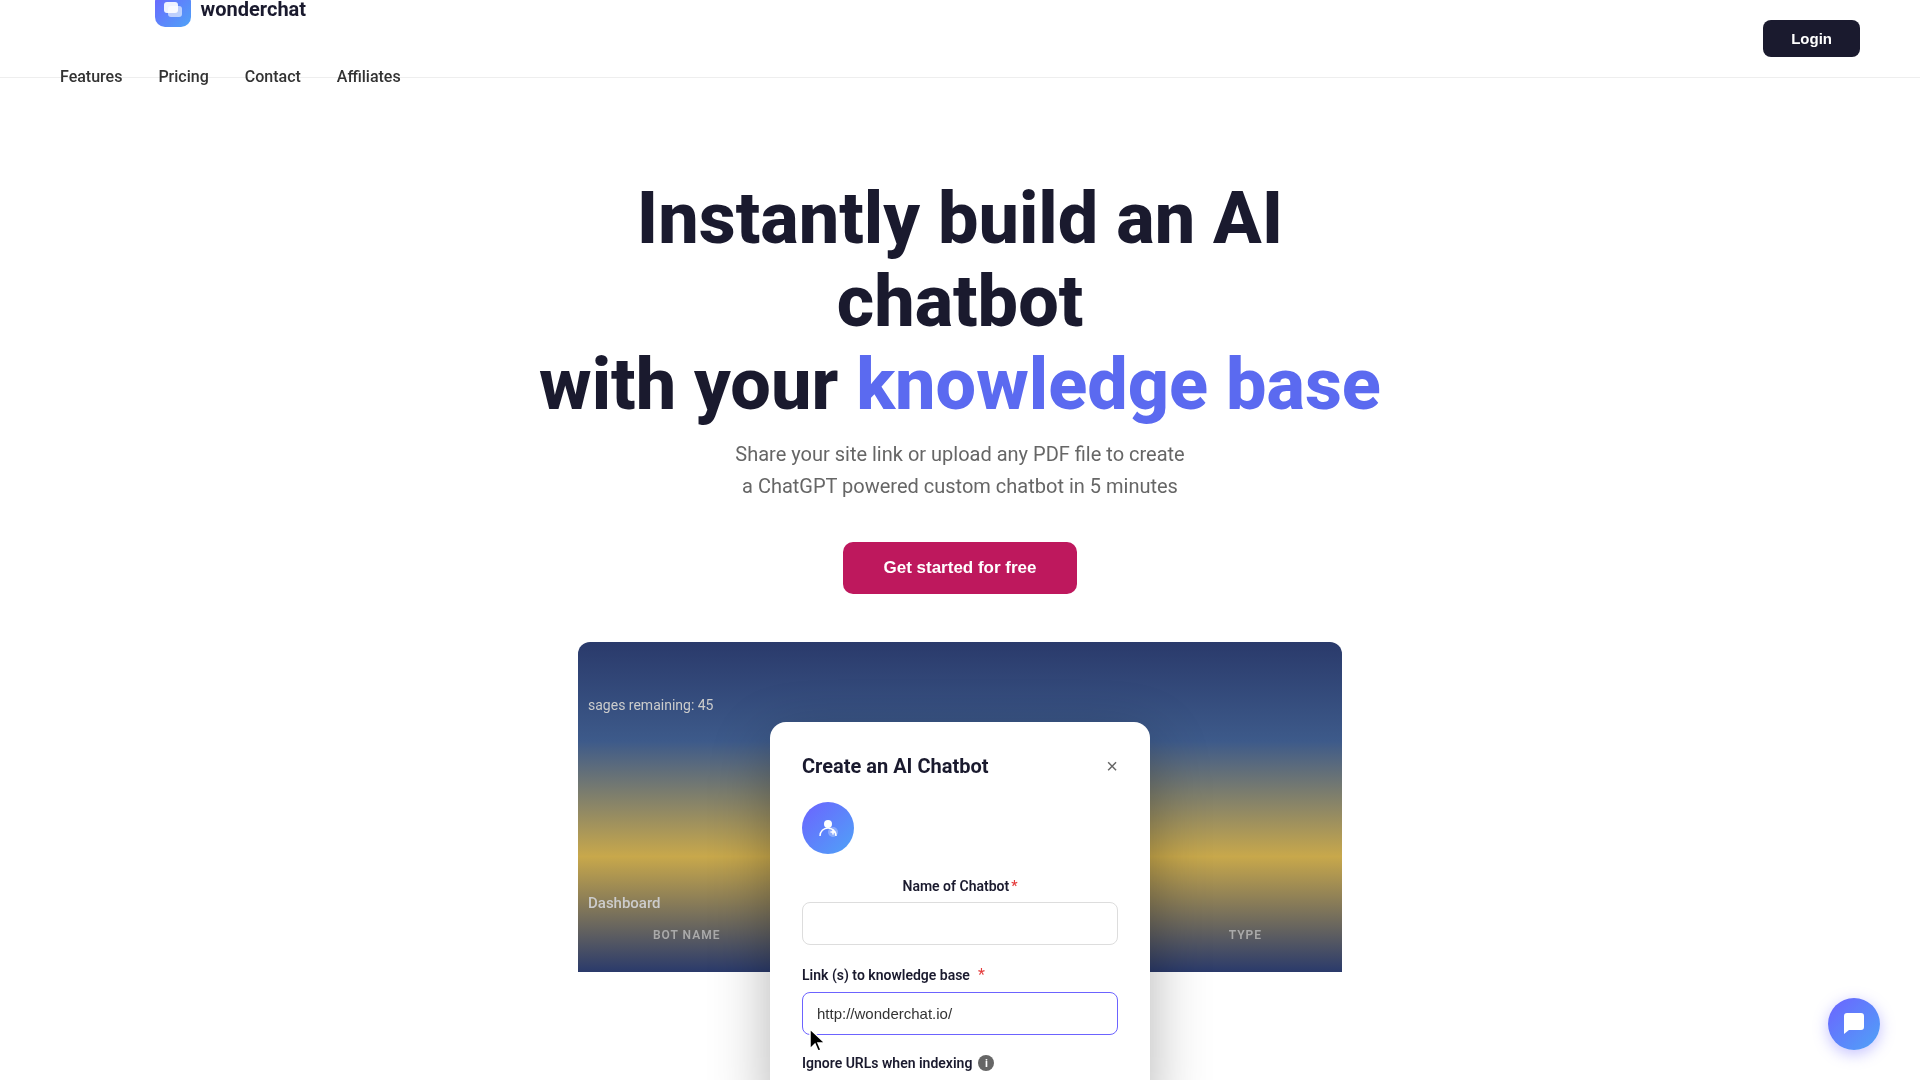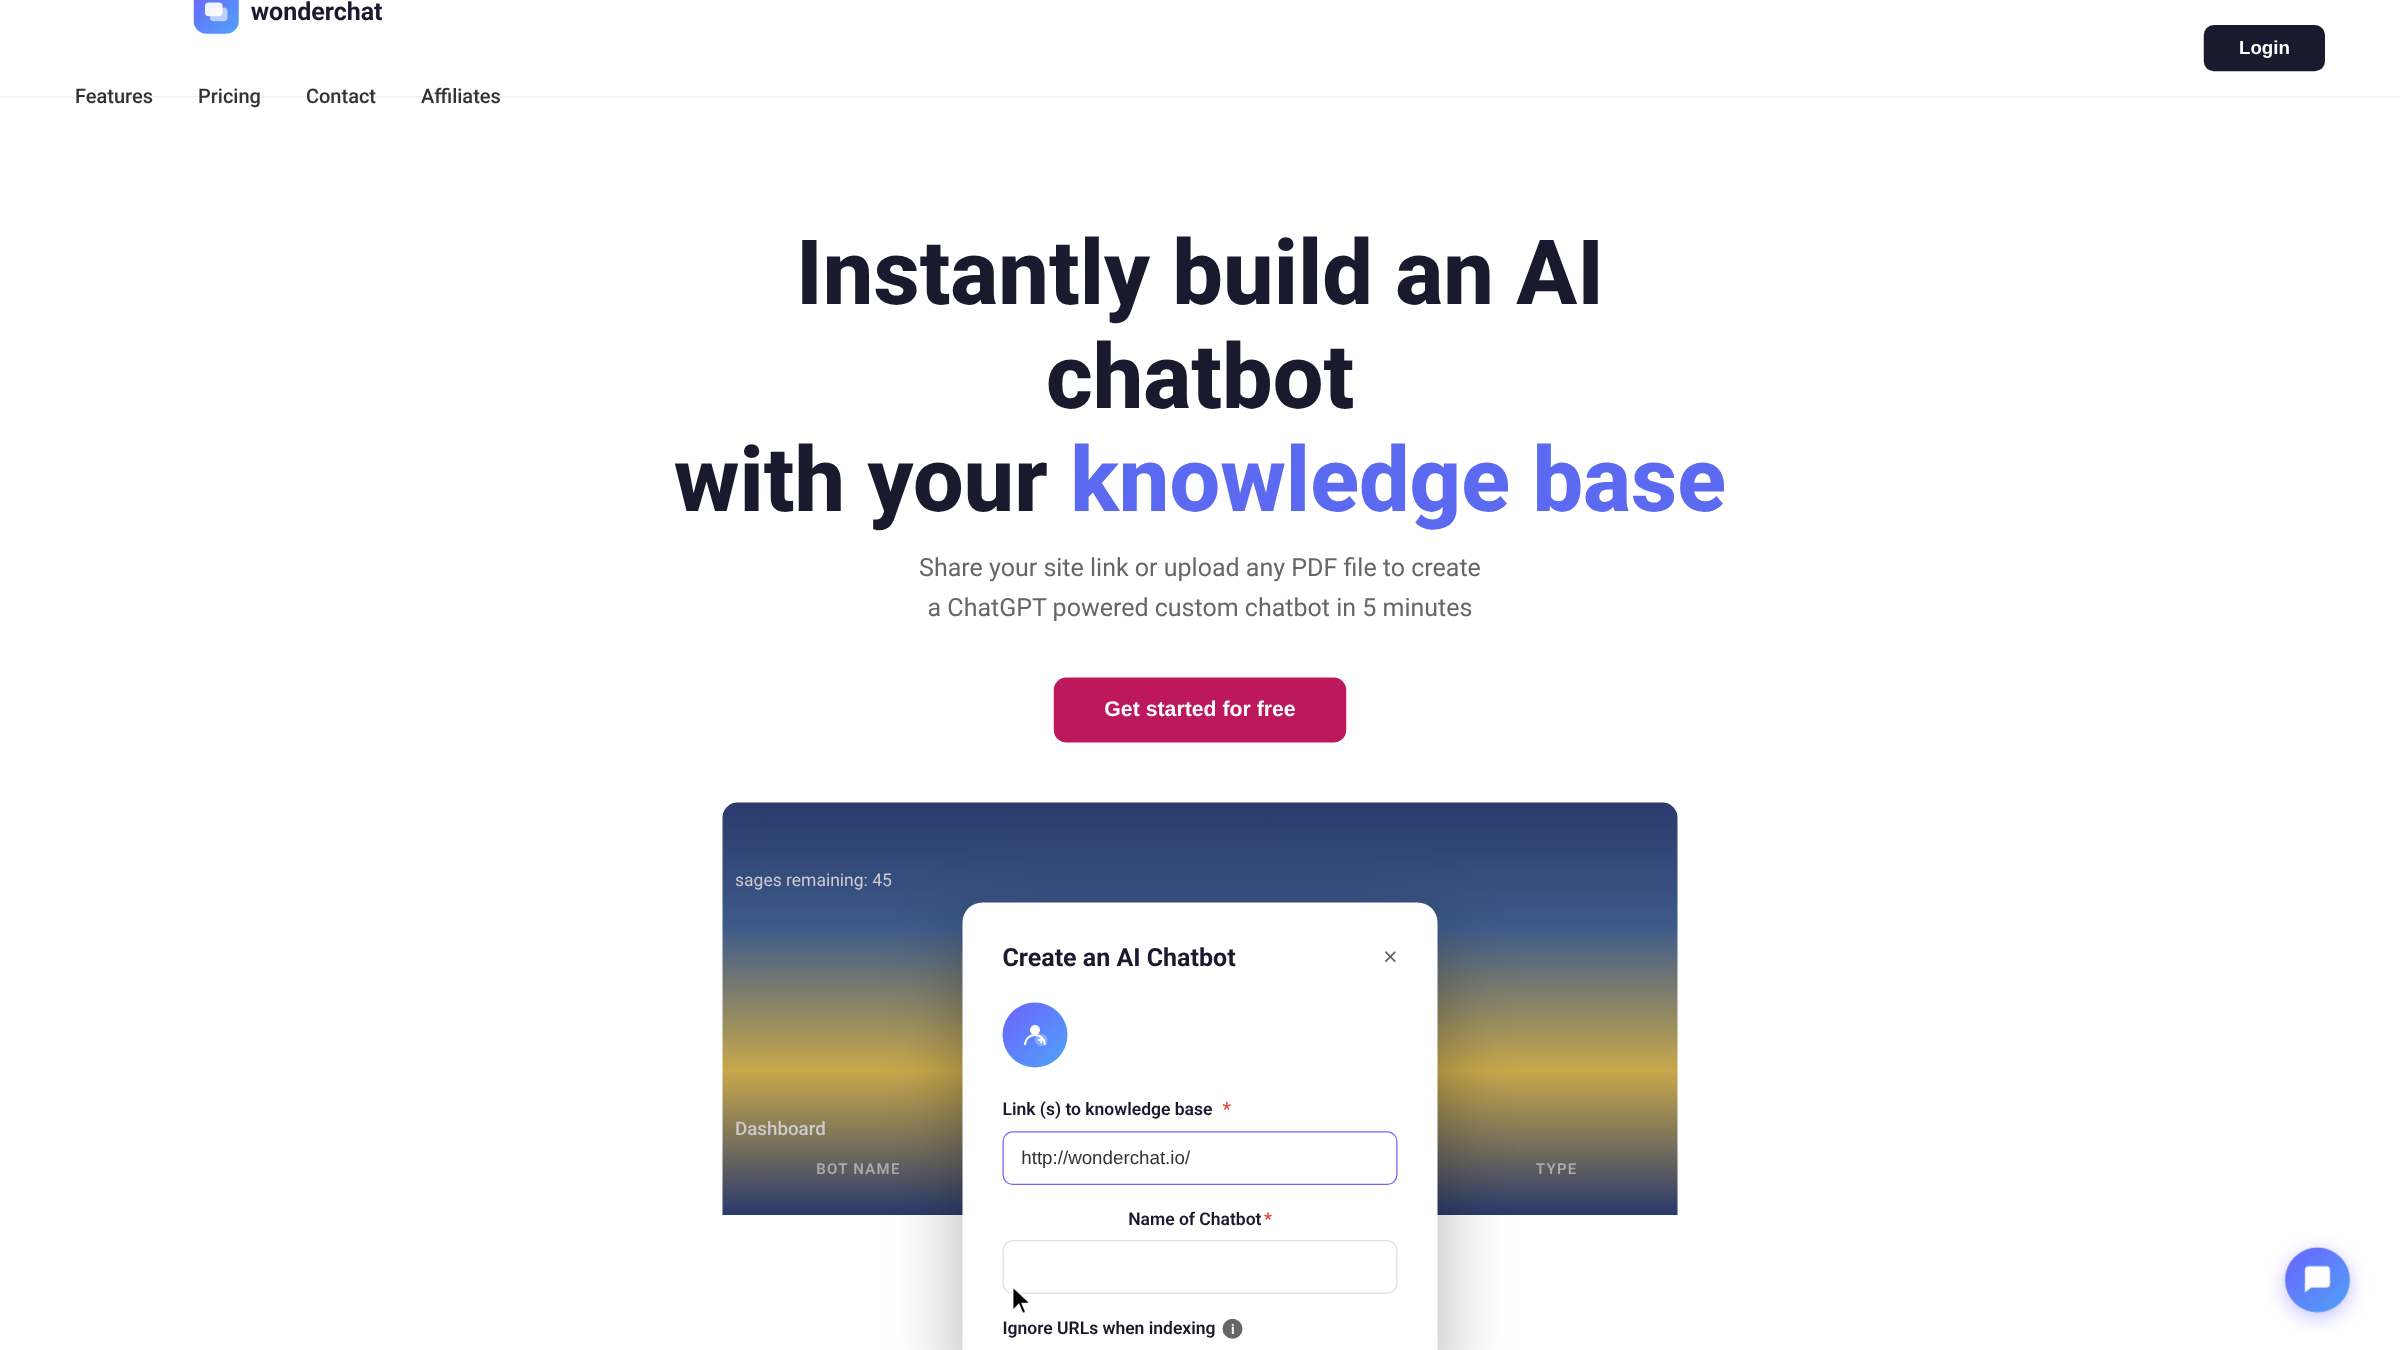--- a/index.html
+++ b/index.html
@@ -201,34 +201,34 @@
           <svg width="24" height="24" viewBox="0 0 24 24" fill="none">
             <circle cx="12" cy="8" r="4" fill="white"></circle>
             <path d="M20 20c0-4.418-3.582-8-8-8s-8 3.582-8 8" stroke="white" stroke-width="1.5" fill="none"></path>
             <circle cx="17" cy="16" r="5" fill="rgba(255,255,255,0.3)"></circle>
             <path d="M17 14v4M15 16h4" stroke="white" stroke-width="1.5" stroke-linecap="round"></path>
           </svg>
         </div>
       </div>
 
       <div class="form-group">
+        <label class="form-label">
+          <span>Name of Chatbot</span><span class="required-star">*</span>
+        </label>
+        <input class="form-input" type="text" style="">
+      </div>
+
+      <div class="form-group">
         <div class="form-row-label">
           <span class="form-label" style="margin-bottom:0">Link (s) to knowledge base</span>
           <span class="required-star">*</span>
         </div>
         <input class="form-input link-input" type="text" value="http://wonderchat.io/" style="">
       </div>
 
-      <div class="form-group">
-        <label class="form-label">
-          <span>Name of Chatbot</span><span class="required-star">*</span>
-        </label>
-        <input class="form-input" type="text" style="">
-      </div>
-
       <div class="form-row-label">
         <span class="form-label" style="margin-bottom:0">Ignore URLs when indexing</span>
         <span class="info-icon">i</span>
       </div>
     </div>
 
     <svg class="cursor" style="position:absolute; top:385px; left:230px; width:20px; height:28px;" viewBox="0 0 20 28" fill="none" xmlns="http://www.w3.org/2000/svg">
       <path d="M2 2L2 22L7 17L10 24L13 23L10 16L17 16L2 2Z" fill="black" stroke="white" stroke-width="1.5"></path>
     </svg>
   </div>

